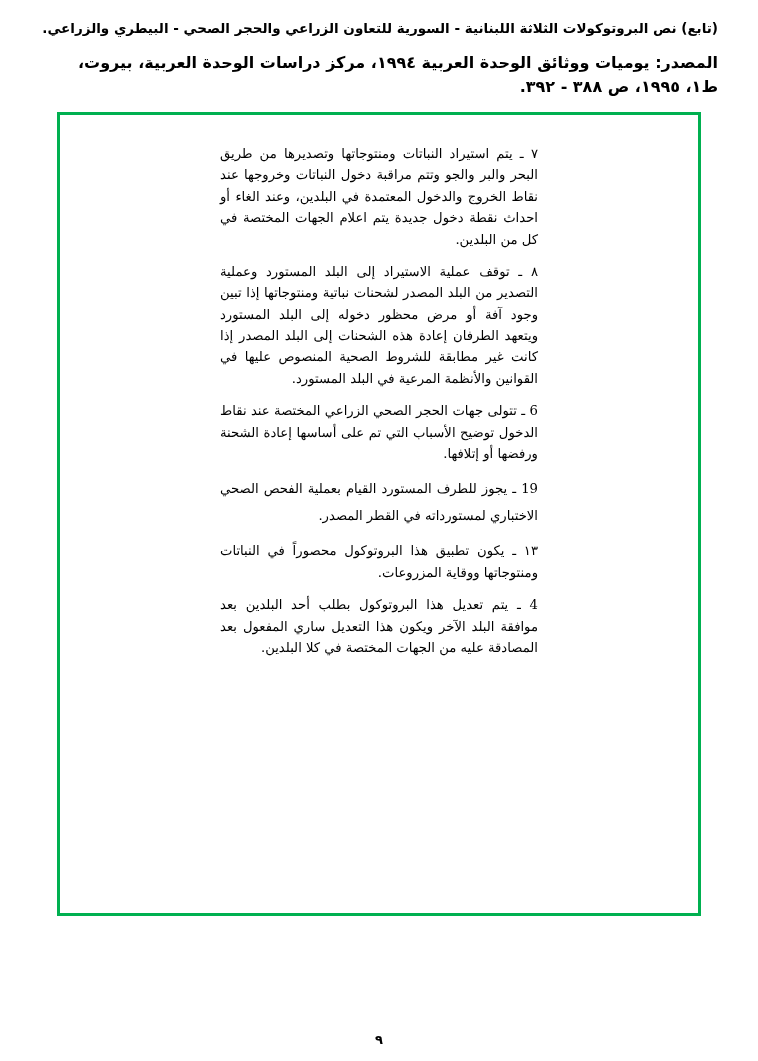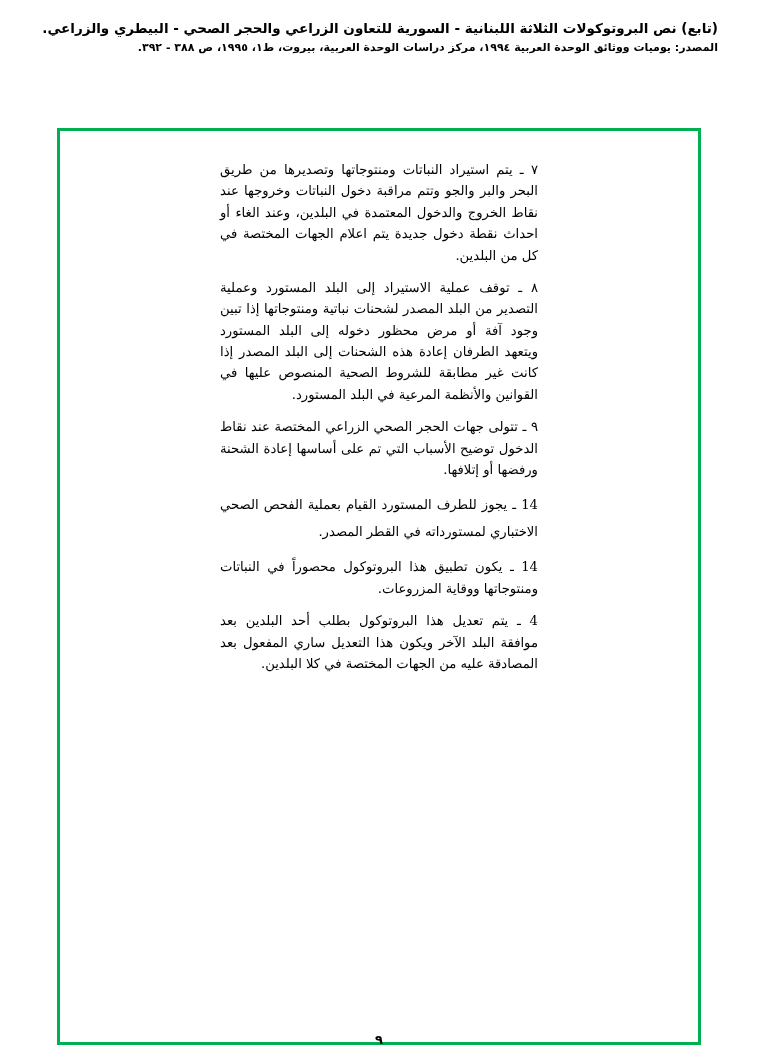--- a/index.html
+++ b/index.html
@@ -28,32 +28,32 @@
   .header-title {
     font-family: "DejaVu Sans", "Liberation Sans", sans-serif;
     font-size: 13.5px;
     font-weight: bold;
     line-height: 1.5;
     direction: rtl;
     letter-spacing: 0px;
   }
   .header-source {
     font-family: "DejaVu Sans", "Liberation Sans", sans-serif;
-    font-size: 11px;
+    font-size: 16px;
     font-weight: bold;
     line-height: 1.5;
     direction: rtl;
-    margin-top: 2px;
+    margin-top: 13px;
   }
   .frame {
     position: absolute;
-    top: 128px;
+    top: 112px;
     right: 57px;
     left: 57px;
-    height: 917px;
+    height: 804px;
     border: 3px solid #00b050;
     box-sizing: border-box;
     background: #ffffff;
   }
   .body-content {
     position: absolute;
     top: 28px;
     right: 160px;
     left: 160px;
     direction: rtl;
@@ -90,22 +90,22 @@
 
   <div class="header">
     <div class="header-title">(تابع) نص البروتوكولات الثلاثة اللبنانية - السورية للتعاون الزراعي والحجر الصحي - البيطري والزراعي.</div>
     <div class="header-source">المصدر: يوميات ووثائق الوحدة العربية ١٩٩٤، مركز دراسات الوحدة العربية، بيروت، ط١، ١٩٩٥، ص ٣٨٨ - ٣٩٢.</div>
   </div>
 
   <div class="frame">
     <div class="body-content">
       <p class="para">٧ ـ يتم استيراد النباتات ومنتوجاتها وتصديرها من طريق البحر والبر والجو وتتم مراقبة دخول النباتات وخروجها عند نقاط الخروج والدخول المعتمدة في البلدين، وعند الغاء أو احداث نقطة دخول جديدة يتم اعلام الجهات المختصة في كل من البلدين.</p>
       <p class="para">٨ ـ توقف عملية الاستيراد إلى البلد المستورد وعملية التصدير من البلد المصدر لشحنات نباتية ومنتوجاتها إذا تبين وجود آفة أو مرض محظور دخوله إلى البلد المستورد ويتعهد الطرفان إعادة هذه الشحنات إلى البلد المصدر إذا كانت غير مطابقة للشروط الصحية المنصوص عليها في القوانين والأنظمة المرعية في البلد المستورد.</p>
-      <p class="para">٩ ـ تتولى جهات الحجر الصحي الزراعي المختصة عند نقاط الدخول توضيح الأسباب التي تم على أساسها إعادة الشحنة ورفضها أو إتلافها.</p>
-      <p class="para loose">14 ـ يجوز للطرف المستورد القيام بعملية الفحص الصحي الاختباري لمستورداته في القطر المصدر.</p>
-      <p class="para">14 ـ يكون تطبيق هذا البروتوكول محصوراً في النباتات ومنتوجاتها ووقاية المزروعات.</p>
+      <p class="para">6 ـ تتولى جهات الحجر الصحي الزراعي المختصة عند نقاط الدخول توضيح الأسباب التي تم على أساسها إعادة الشحنة ورفضها أو إتلافها.</p>
+      <p class="para loose">19 ـ يجوز للطرف المستورد القيام بعملية الفحص الصحي الاختباري لمستورداته في القطر المصدر.</p>
+      <p class="para">١٣ ـ يكون تطبيق هذا البروتوكول محصوراً في النباتات ومنتوجاتها ووقاية المزروعات.</p>
       <p class="para">4 ـ يتم تعديل هذا البروتوكول بطلب أحد البلدين بعد موافقة البلد الآخر ويكون هذا التعديل ساري المفعول بعد المصادقة عليه من الجهات المختصة في كلا البلدين.</p>
     </div>
   </div>
 
   <div class="page-number">٩</div>
 
 </div>
 
 </body></html>

